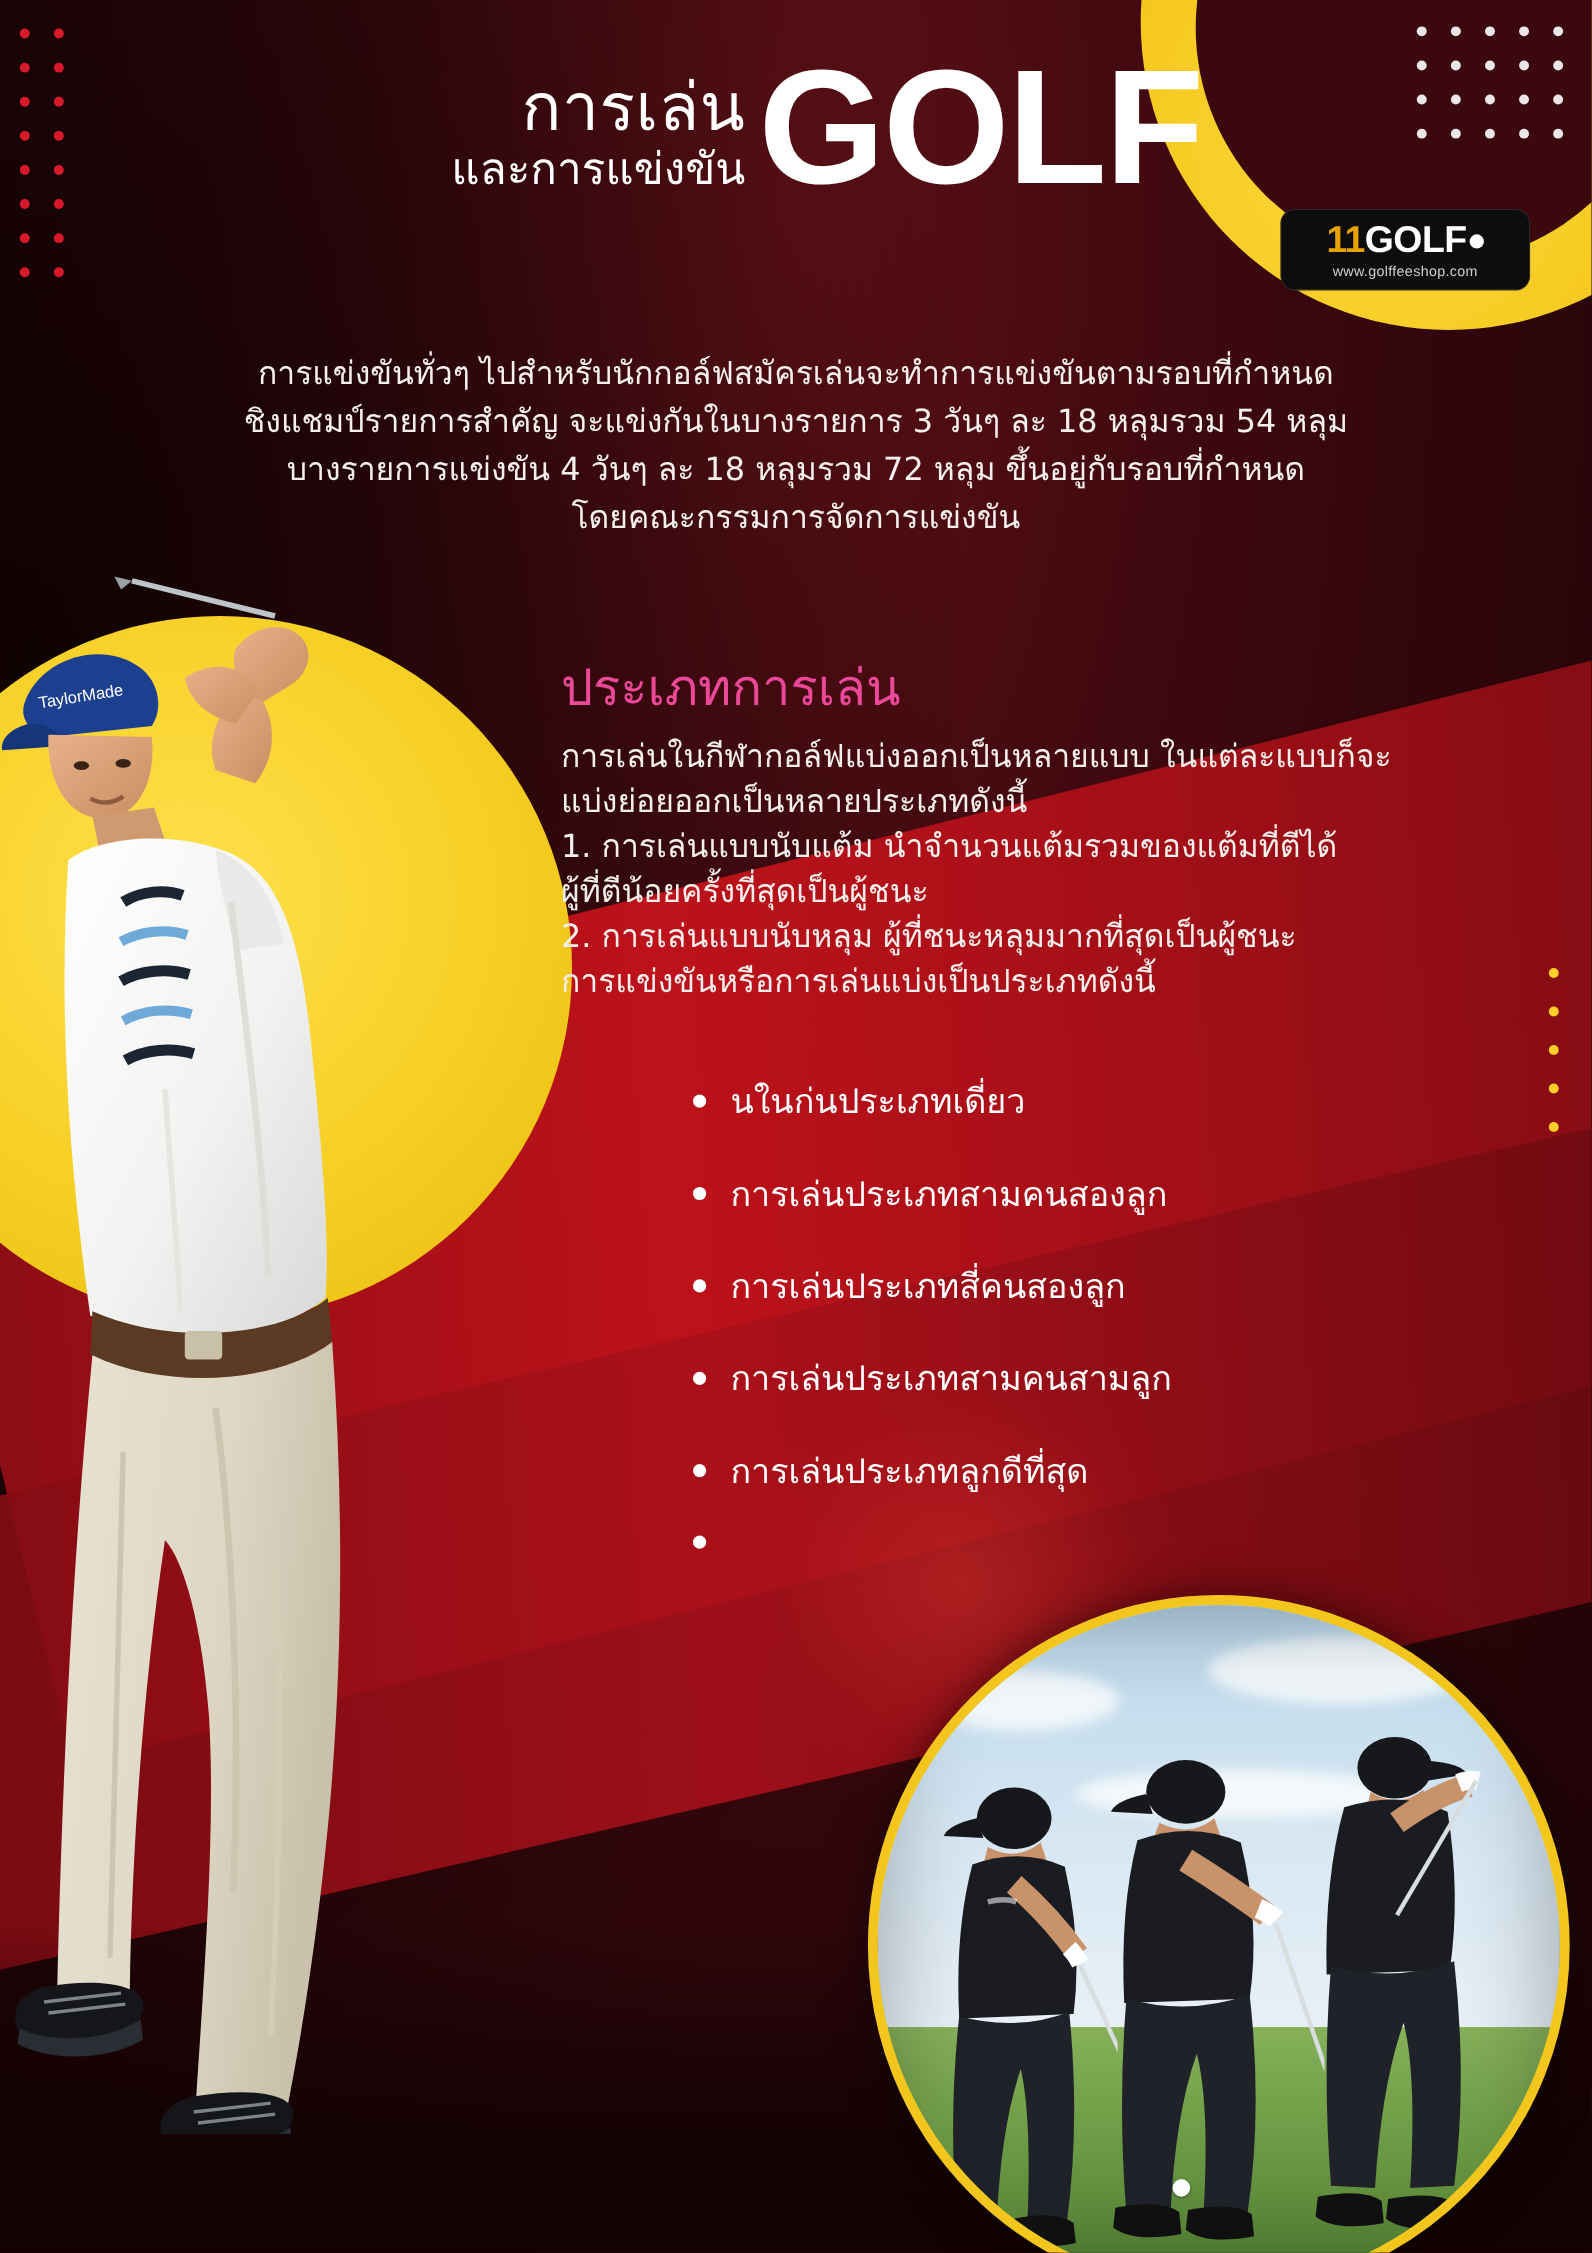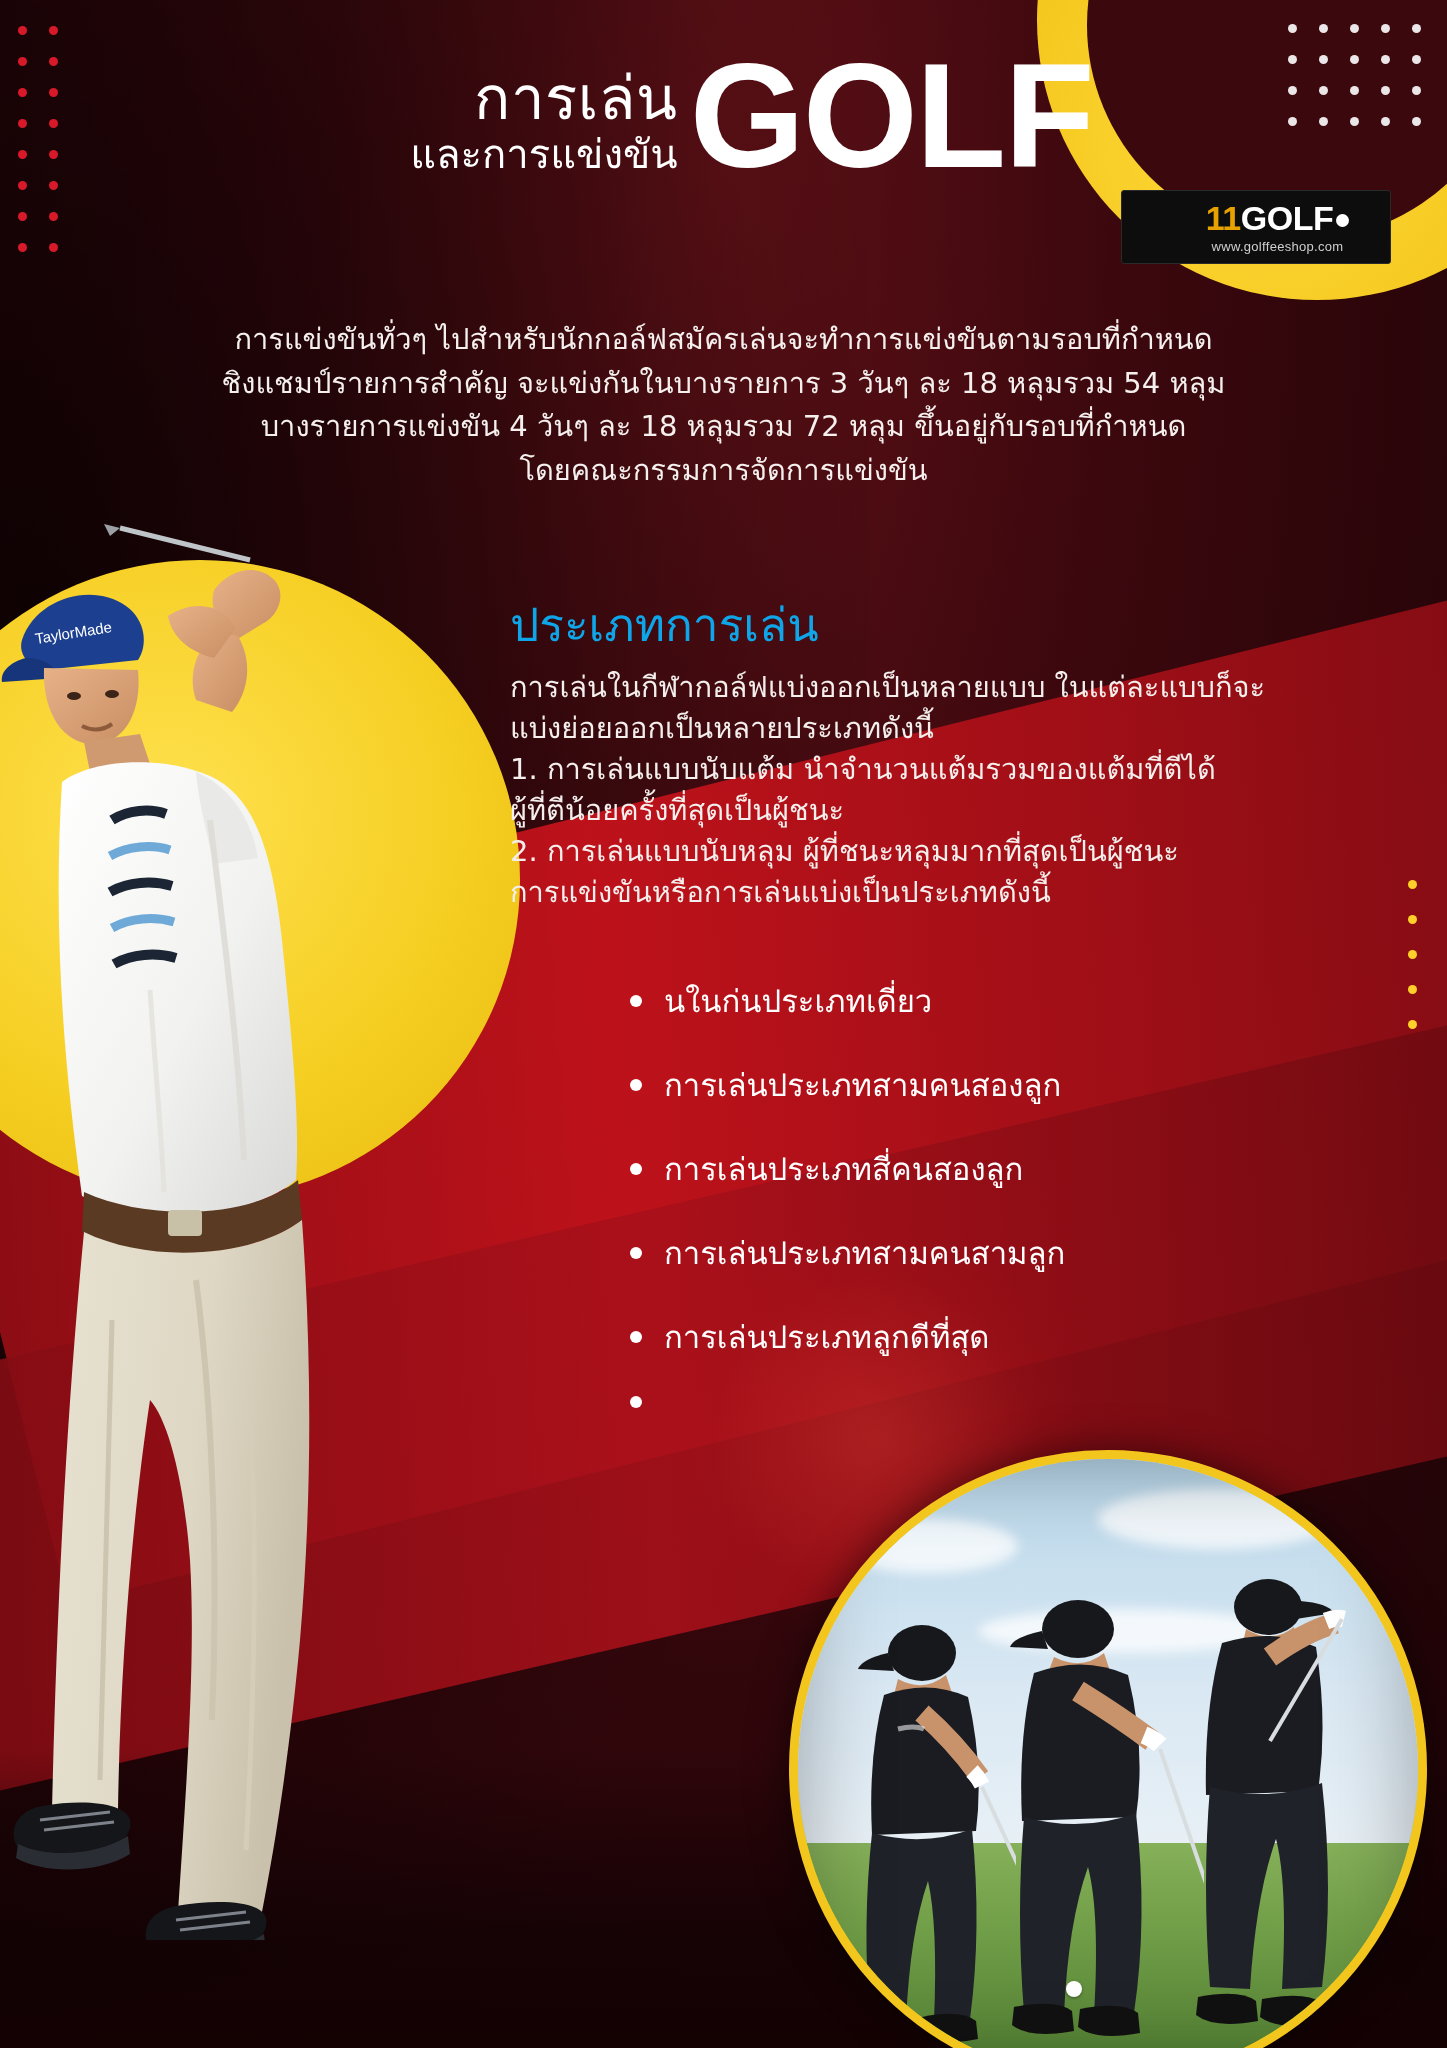--- a/index.html
+++ b/index.html
@@ -154,27 +154,26 @@
     margin-left: 8px;
   }
 
   
   .brand {
     position: absolute;
     right: 56px; top: 190px;
     width: 225px; height: 72px;
     background: #0d0d0d;
     border: 1px solid #2a2a2a;
-    border-radius: 3px;
+    border-radius: 13px;
     display: flex;
     flex-direction: column;
     justify-content: center;
     align-items: center;
     z-index: 8;
-    padding-left: 43px;
   }
   .brand-main {
     font-family: "Liberation Sans", sans-serif;
     font-size: 34px;
     font-weight: 700;
     letter-spacing: -0.5px;
     line-height: 1;
     white-space: nowrap;
   }
   .brand-main .b11 { color: #e8a200; }
@@ -211,21 +210,21 @@
   
   .content {
     position: absolute;
     left: 510px; top: 600px;
     width: 880px;
     z-index: 7;
     color: #f7f3f1;
   }
   .section-heading {
     font-size: 46px;
-    color: #0ea5e9;
+    color: #ec4899;
     margin-bottom: 16px;
     line-height: 1.1;
   }
   .body-text {
     font-size: 29px;
     line-height: 1.42;
     color: #f4efec;
   }
   .body-text p { margin: 0; }
 

